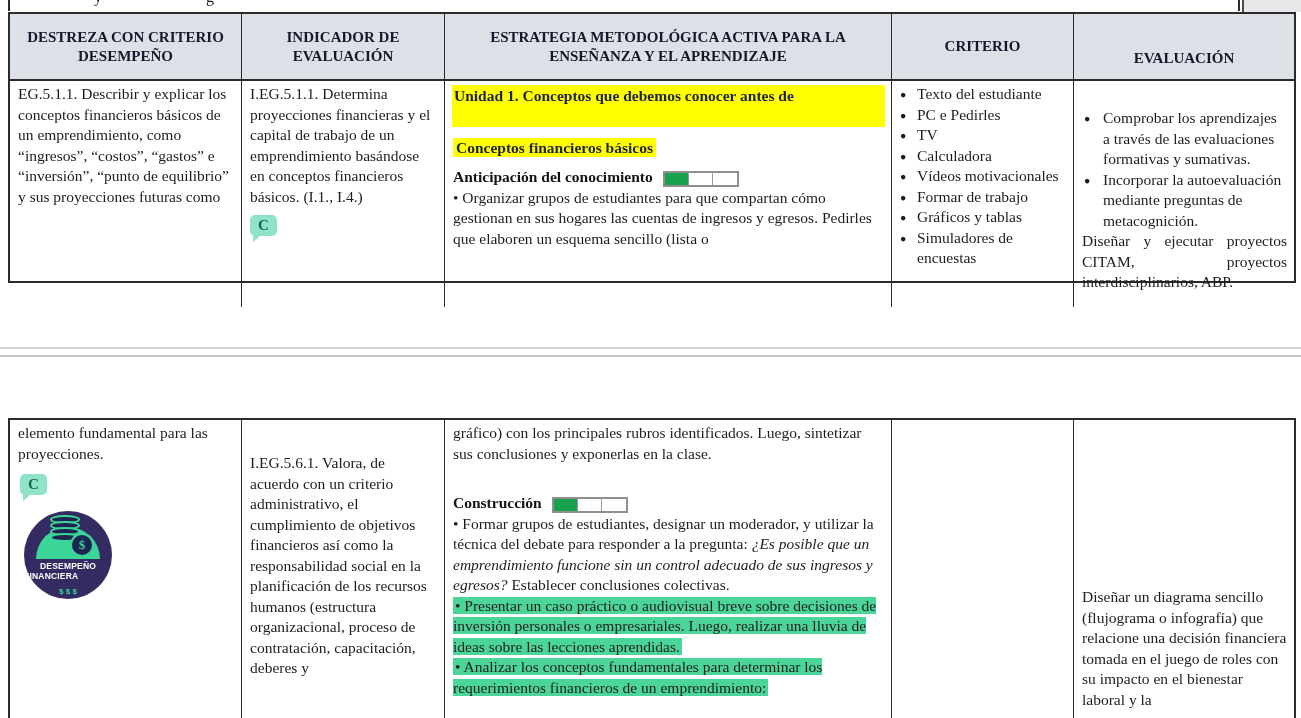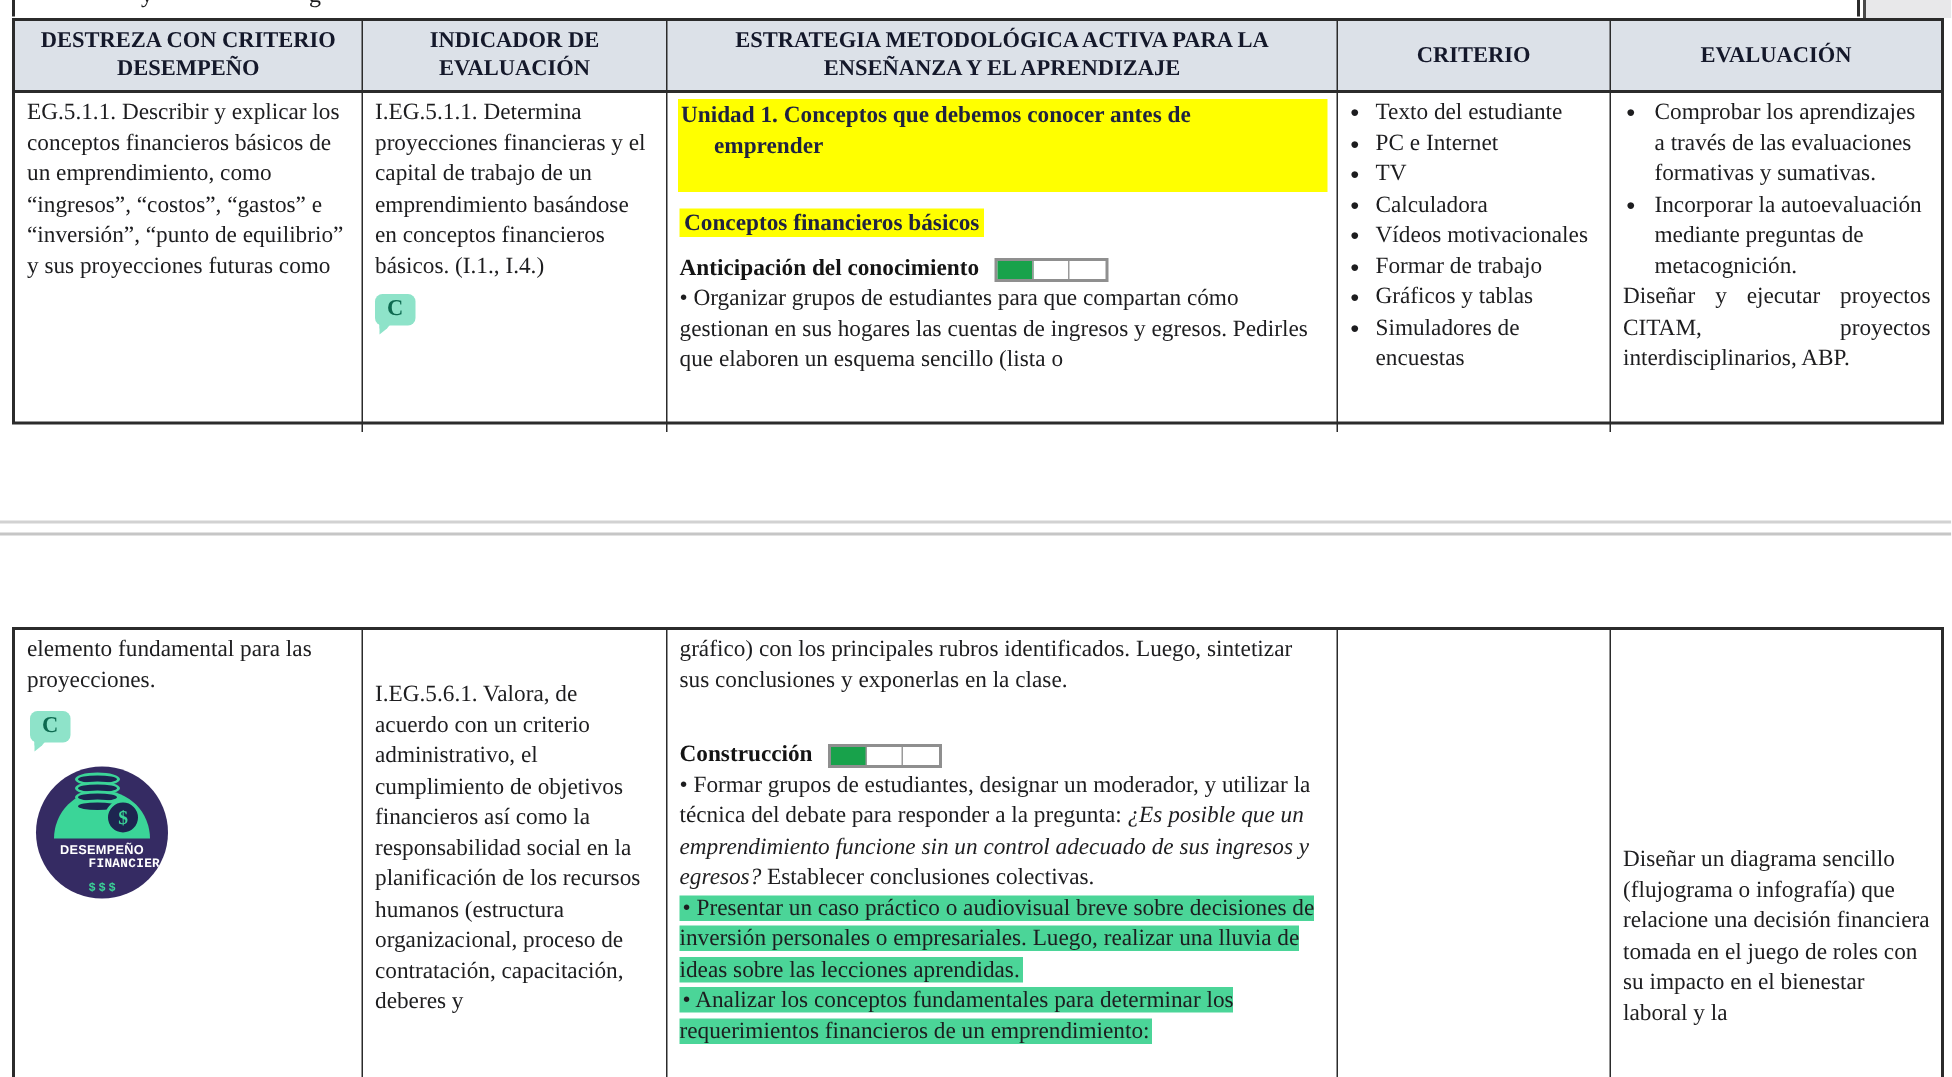--- a/index.html
+++ b/index.html
@@ -21,21 +21,21 @@
   .doc-table { position:absolute; left:8px; width:1288px;
     border:2px solid #2b2b2b; background:#fff; }
   #table1 { top:12px; height:271px; }
   #table2 { top:418px; height:310px; }
   .grid { display:grid; grid-template-columns:232px 203px 447px 182px auto; }
   .hdr { background:#dce1e8; border-bottom:2px solid #2b2b2b; }
   .hdr .cell { display:flex; align-items:center; justify-content:center; text-align:center;
     font-weight:bold; font-size:15px; line-height:19px; color:#14182a;
     padding:4px 6px; min-height:41px; }
   .cell { border-right:1.5px solid #2b2b2b; }
-  .cell:last-child { border-right:none; }
+  .cell:last-child { border-right:none;margin-top:24px; }
   .body-row .cell { padding:3px 7px 4px 8px; }
   #table1 .body-row .cell { height:226px; overflow:hidden; }
   #table2 .body-row .cell { height:306px; overflow:hidden; }
   
   .unit-block { background:#ffff00; font-weight:bold; color:#1f2240;
     margin:1px -1px 0 -1px; padding:1px 4px 20px 2px; }
   .unit-line2 { padding-left:22px; }
   .hl-yellow { background:#ffff00; font-weight:bold; color:#1f2240; padding:1px 3px; }
   .topic-line { margin-top:11px; }
   .phase-line { margin-top:9px; font-weight:bold; color:#141414; }
@@ -68,23 +68,23 @@
     border-radius:64px 64px 0 0; background:#3bd598; }
   .coin-stack { position:absolute; left:26px; top:7px; }
   .coin { width:30px; height:9px; border-radius:50%; background:#1d2550;
     border:2px solid #3bd598; margin-top:-3px; }
   .dollar-coin { position:absolute; left:46px; top:22px; width:24px; height:24px;
     border-radius:50%; background:#1d2550; border:2px solid #3bd598;
     color:#3bd598; font-weight:bold; font-size:13px; line-height:20px; text-align:center; }
   .fin-t1 { position:absolute; left:0; top:50px; width:100%; text-align:center;
     color:#fff; font-weight:bold; font-size:8.5px; line-height:10px;
     font-family:"Liberation Sans",sans-serif; letter-spacing:.2px; }
-  .fin-t2 { position:absolute; left:0; top:60px; width:100%; text-align:right;
+  .fin-t2 { position:absolute; left:0; top:60px; width:100%; text-align:left;
     color:#fff; font-weight:bold; font-size:8.5px; line-height:10px;
-    font-family:Liberation Mono, monospace; letter-spacing:.2px; }
+    font-family:Liberation Sans, sans-serif; letter-spacing:.2px; }
   .fin-d { position:absolute; left:0; top:71px; width:100%; text-align:center;
     color:#3bd598; font-weight:bold; font-size:8px; font-family:"Liberation Sans",sans-serif; }
   
   .pb-line1 { position:absolute; left:0; top:347px; width:1301px; height:2px; background:#d2d2d2; }
   .pb-line2 { position:absolute; left:0; top:355px; width:1301px; height:2px; background:#c6c6c6; }
   
   .pad-top-30 { padding-top:30px; }
   .pad-top-140 { padding-top:140px; }
 </style>
 </head>
@@ -115,38 +115,37 @@
       <div class="cell">
         <div>I.EG.5.1.1. Determina proyecciones financieras y el capital de trabajo de un emprendimiento basándose en conceptos financieros básicos. (I.1., I.4.)</div>
         <div class="c-wrap1">
           <span class="c-icon">C</span>
         </div>
       </div>
 
       <div class="cell">
         <div class="unit-block">
           <div>Unidad 1. Conceptos que debemos conocer antes de</div>
-          <div class="unit-line2">emprender</div>
         </div>
         <div class="topic-line">
           <span class="hl-yellow">Conceptos financieros básicos</span>
         </div>
         <div class="phase-line">
           <span>Anticipación del conocimiento</span><span class="pbar">
               <span class="seg fill"></span>
               <span class="seg"></span>
               <span class="seg"></span>
             </span>
         </div>
         <div>• Organizar grupos de estudiantes para que compartan cómo gestionan en sus hogares las cuentas de ingresos y egresos. Pedirles que elaboren un esquema sencillo (lista o</div>
       </div>
 
       <div class="cell blist">
         <div class="bitem">Texto del estudiante</div>
-        <div class="bitem">PC e Internet</div>
+        <div class="bitem">PC e Pedirles</div>
         <div class="bitem">TV</div>
         <div class="bitem">Calculadora</div>
         <div class="bitem">Vídeos motivacionales</div>
         <div class="bitem">Formar de trabajo</div>
         <div class="bitem">Gráficos y tablas</div>
         <div class="bitem">Simuladores de encuestas</div>
       </div>
 
       <div class="cell elist">
         <div class="bitem">Comprobar los aprendizajes a través de las evaluaciones formativas y sumativas.</div>

